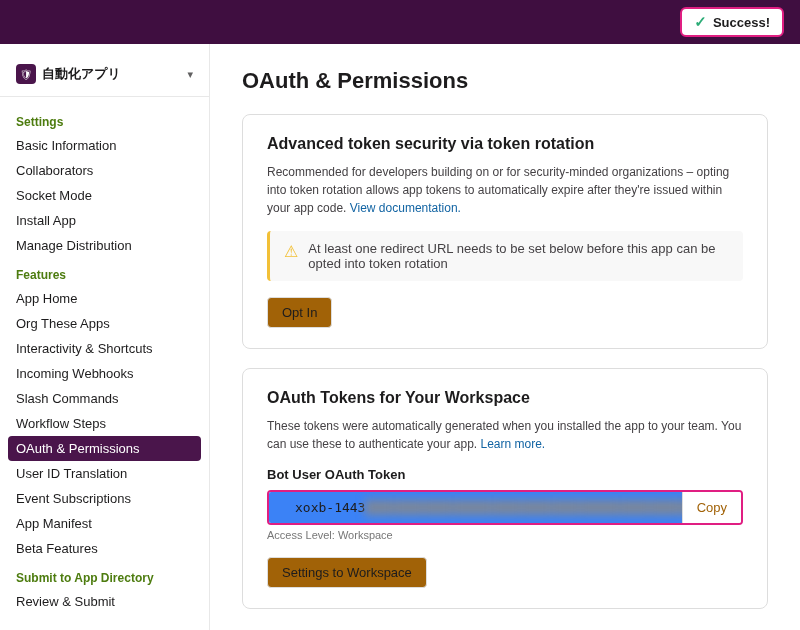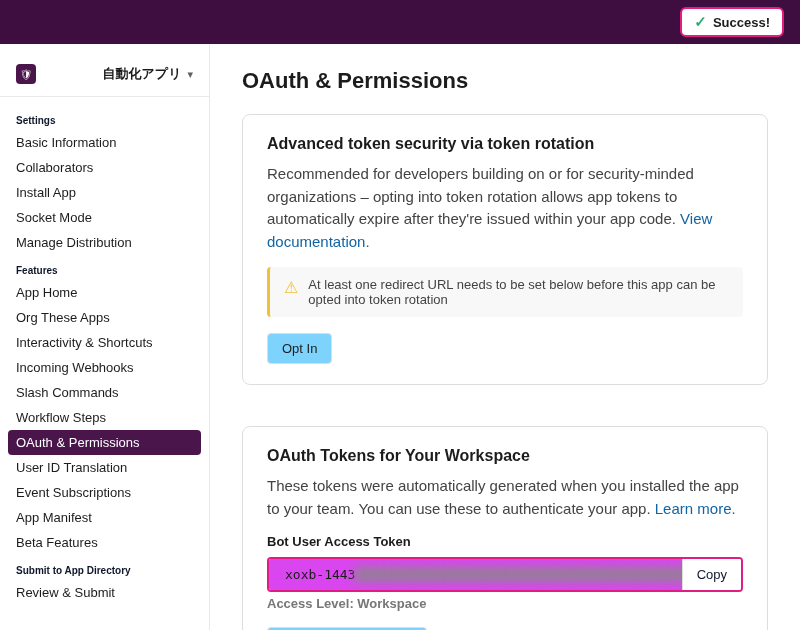--- a/index.html
+++ b/index.html
@@ -64,31 +64,30 @@
       display: flex;
       align-items: center;
       justify-content: center;
       color: #fff;
       font-size: 10px;
     }
     .app-name {
       font-size: 13px;
       font-weight: 600;
       flex: 1;
-      text-align: right;
     }
     .dropdown-arrow {
       color: #616061;
       font-size: 11px;
     }
 
     .sidebar-section-label {
-      font-size: 10px;
+      font-size: 12px;
       font-weight: 700;
-      color: #0f172a;
+      color: #4d7c0f;
       padding: 10px 16px 4px;
       text-transform: none;
     }
 
     .sidebar-item {
       display: block;
       padding: 5px 16px;
       font-size: 13px;
       color: #1d1c1d;
       cursor: pointer;
@@ -115,31 +114,31 @@
       font-weight: 700;
       color: #1d1c1d;
       margin-bottom: 20px;
     }
 
     
     .card {
       border: 1px solid #ddd;
       border-radius: 8px;
       padding: 20px 24px;
-      margin-bottom: 41px;
+      margin-bottom: 19px;
     }
 
     .card-title {
       font-size: 16px;
       font-weight: 700;
       margin-bottom: 10px;
     }
 
     .card-desc {
-      font-size: 15px;
+      font-size: 12px;
       color: #454245;
       line-height: 1.5;
       margin-bottom: 14px;
     }
 
     .card-desc a {
       color: #1264a3;
       text-decoration: none;
     }
 
@@ -159,21 +158,21 @@
     .warning-icon {
       color: #f2c037;
       font-size: 16px;
       margin-top: 1px;
       flex-shrink: 0;
     }
 
     
     .btn {
       border: 1px solid #ddd;
-      background: #7dd3fc;
+      background: #a16207;
       border-radius: 4px;
       padding: 7px 14px;
       font-size: 13px;
       cursor: pointer;
       font-weight: 500;
       color: #1d1c1d;
     }
 
     
     .token-label {
@@ -186,48 +185,47 @@
       display: flex;
       align-items: center;
       border: 2px solid #e01e82;
       border-radius: 4px;
       overflow: hidden;
       margin-bottom: 4px;
     }
 
     .token-value {
       flex: 1;
-      padding: 8px 16px;
-      font-size: 13px;
-      color: #1d1c1d;
-      background: #d946ef;
+      padding: 8px 26px;
+      font-size: 13px;
+      color: #1d1c1d;
+      background: #3b82f6;
       border: none;
       outline: none;
       font-family: monospace;
       overflow: hidden;
       white-space: nowrap;
     }
 
     .copy-btn {
       border: none;
       border-left: 1px solid #ddd;
       background: #fff;
       padding: 8px 14px;
       font-size: 13px;
       cursor: pointer;
       font-weight: 500;
-      color: #0f172a;
+      color: #a16207;
       flex-shrink: 0;
     }
 
     .access-level {
-      font-size: 13px;
+      font-size: 11px;
       color: #777;
       margin-bottom: 16px;
-      font-weight: bold;
     }
 
     .blurred {
       filter: blur(5px);
       user-select: none;
       color: #888;
       letter-spacing: 2px;
     }
   </style>
 </head>
@@ -248,22 +246,22 @@
       <div class="app-icon">
         <span>🛡</span>
       </div>
       <span class="app-name">自動化アプリ</span>
       <span class="dropdown-arrow">▾</span>
     </div>
 
     <div class="sidebar-section-label">Settings</div>
     <a class="sidebar-item">Basic Information</a>
     <a class="sidebar-item">Collaborators</a>
+    <a class="sidebar-item">Socket Mode</a>
     <a class="sidebar-item">Install App</a>
-    <a class="sidebar-item">Socket Mode</a>
     <a class="sidebar-item">Manage Distribution</a>
 
     <div class="sidebar-section-label">Features</div>
     <a class="sidebar-item">App Home</a>
     <a class="sidebar-item">Org These Apps</a>
     <a class="sidebar-item">Interactivity &amp; Shortcuts</a>
     <a class="sidebar-item">Incoming Webhooks</a>
     <a class="sidebar-item">Slash Commands</a>
     <a class="sidebar-item">Workflow Steps</a>
     <a class="sidebar-item active">OAuth &amp; Permissions</a>
@@ -292,21 +290,21 @@
       <button class="btn">Opt In</button>
     </div>
 
     <div class="card">
       <div class="card-title">OAuth Tokens for Your Workspace</div>
       <p class="card-desc">
         <span>These tokens were automatically generated when you installed the app to your team. You can use these to authenticate your app.</span>
         <a href="#">Learn more.</a>
       </p>
 
-      <div class="token-label">Bot User Access Token</div>
+      <div class="token-label">Bot User OAuth Token</div>
       <div class="token-input-row">
         <div class="token-value">
           <span>xoxb-1443</span><span class="blurred">█████████████████████████████████████████████████████████████████</span>
         </div>
         <button class="copy-btn">Copy</button>
       </div>
       <div class="access-level">Access Level: Workspace</div>
 
       <button class="btn">Settings to Workspace</button>
     </div>

